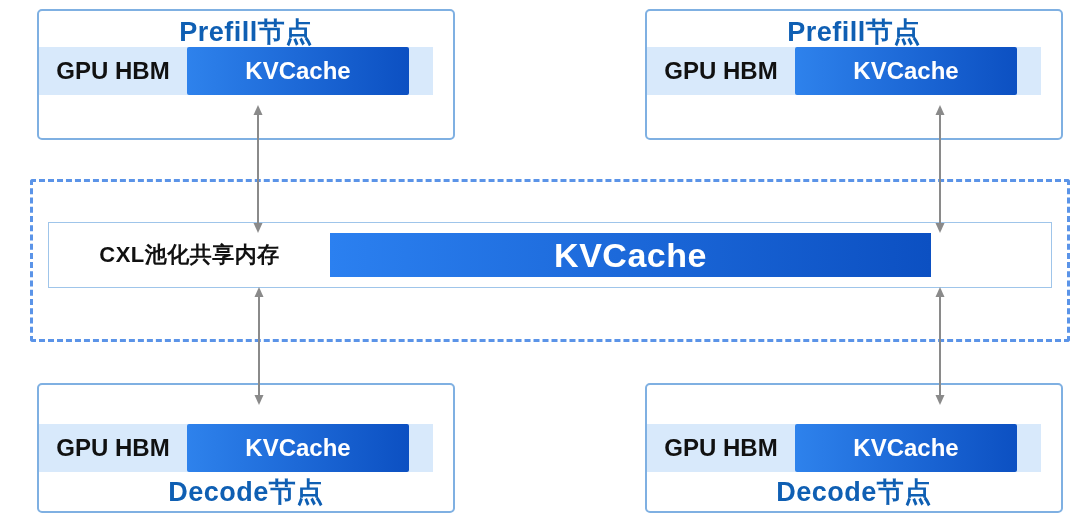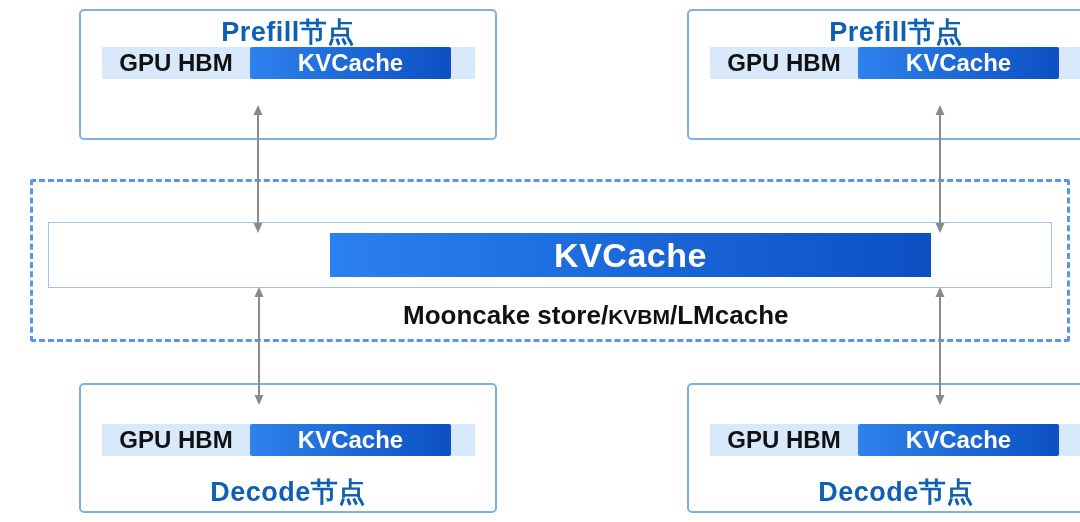--- a/index.html
+++ b/index.html
@@ -21,32 +21,31 @@
     position:relative;width:1080px;height:522px;overflow:hidden;
     background:var(--background);
     font-family:"Liberation Sans","DejaVu Sans",sans-serif;
     font-weight:bold;
   }
   
   .node{
     position:absolute;width:418px;background:#fff;
     border:2px solid var(--node_border);border-radius:5px;
     box-sizing:border-box;
-    margin-left:42px;
   }
   .node.prefill{height:131px;}
   .node.decode{height:130px;}
   .node-title{
     position:absolute;left:0;right:0;text-align:center;
     font-size:27px;color:var(--title_blue);letter-spacing:0.5px;
   }
   .prefill .node-title{top:3px;}
   .decode .node-title{bottom:1px;}
   .strip{
-    position:absolute;left:21px;right:20px;height:32px;
+    position:absolute;left:0;right:20px;height:48px;
     background:var(--strip_bg);
   }
   .prefill .strip{top:36px;}
   .decode .strip{top:39px;}
   .mem-label{
     position:absolute;left:0;top:0;bottom:0;width:148px;
     display:flex;align-items:center;justify-content:center;
     font-size:24px;color:var(--text_dark);
   }
   .cache-bar{
@@ -106,28 +105,26 @@
       <div class="mem-label">GPU HBM</div>
       <div class="cache-bar">
         <span>KVCache</span>
       </div>
     </div>
   </div>
 
   <div class="dashed-box"></div>
 
   <div class="pool-box">
+    <div class="pool-label">CXL池化共享内存</div>
     <div class="pool-bar">
       <span>KVCache</span>
     </div>
   </div>
 
-  <div class="pool-subtitle">
-    <span>Mooncake store/</span><span class="small">KVBM</span><span>/LMcache</span>
-  </div>
 
   <div class="node decode" style="left:37px;top:383px;">
     <div class="strip">
       <div class="mem-label">GPU HBM</div>
       <div class="cache-bar">
         <span>KVCache</span>
       </div>
     </div>
     <div class="node-title">Decode节点</div>
   </div>

